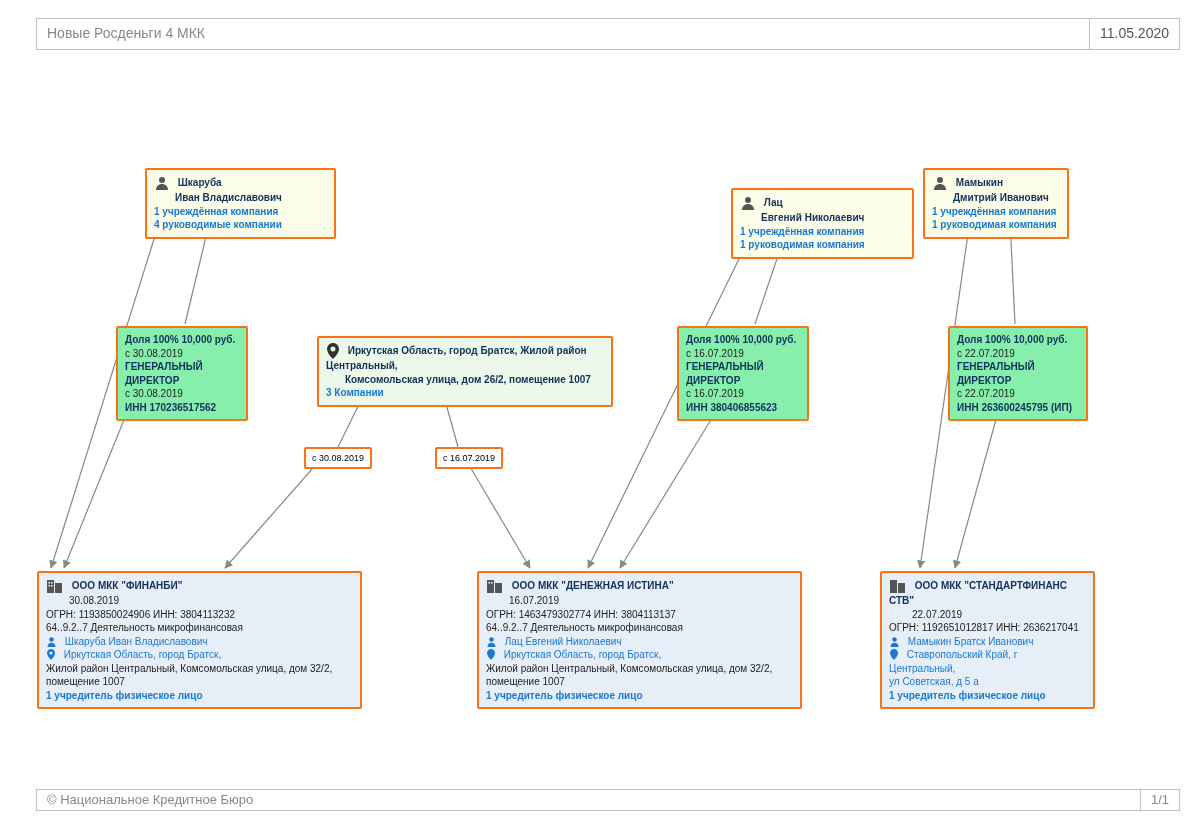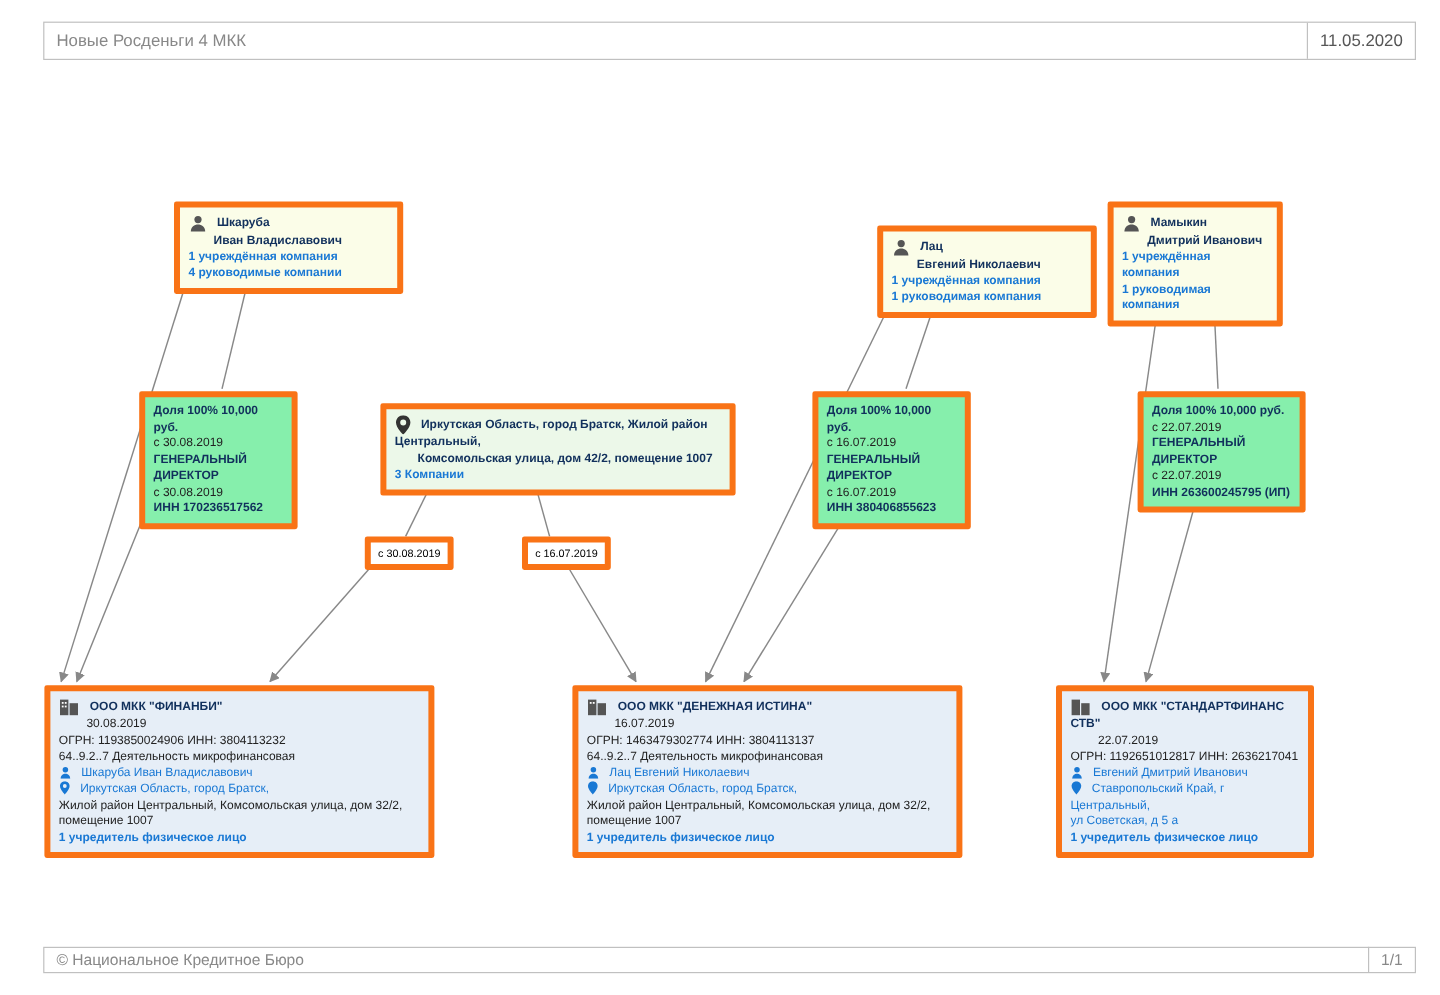--- a/index.html
+++ b/index.html
@@ -5,21 +5,21 @@
   * { box-sizing: border-box; }
   html, body { margin: 0; padding: 0; font-family: Arial, Helvetica, sans-serif; background: #fff; }
   #page { position: relative; width: 1200px; height: 829px; }
   .header-bar { position: absolute; top: 18px; left: 36px; right: 20px; height: 32px; border: 1px solid #c0c0c0; display: flex; }
   .header-title { flex: 1; padding: 6px 10px; color: #888; font-size: 14px; }
   .header-date-box { border-left: 1px solid #c0c0c0; padding: 6px 10px; color: #555; font-size: 14px; }
   .footer-bar { position: absolute; bottom: 18px; left: 36px; right: 20px; height: 22px; border: 1px solid #c0c0c0; display: flex; align-items: flex-end; }
   .footer-text { flex: 1; padding: 3px 10px; color: #888; font-size: 13px; }
   .footer-page-box { border-left: 1px solid #c0c0c0; padding: 3px 10px; color: #888; font-size: 13px; }
 
-  .node { position: absolute; background: #fff; border: 5px solid #f97316; border-radius: 2px; padding: 5px 7px; font-size: 10px; line-height: 1.35; }
+  .node { position: absolute; background: #fff; border: 2px solid #f97316; border-radius: 2px; padding: 5px 7px; font-size: 10px; line-height: 1.35; }
   .node.person { background: #fbfde8; }
   .node.location { background: #ecf8e9; }
   .node.company { background: #e6eef7; }
   .node.rel { background: #86efac; }
   .node.edge-label { background: #fff; padding: 3px 6px; font-size: 9px; white-space: nowrap; }
 
   .bold-dark { color: #11305c; font-weight: 700; }
   .plain-dark { color: #222; }
   .link { color: #1978d4; font-weight: 700; cursor: pointer; }
   .link-thin { color: #1978d4; cursor: pointer; }
@@ -125,21 +125,21 @@
   </div>
 
   <div class="node location" style="left:317px; top:336px; width:296px;">
     <div>
       <span class="icon">
         <svg width="14" height="16">
             <path d="M7 0C3.7 0 1 2.7 1 6c0 4.5 6 10 6 10s6-5.5 6-10c0-3.3-2.7-6-6-6zm0 8.5A2.5 2.5 0 1 1 7 3.5a2.5 2.5 0 0 1 0 5z" fill="#333"></path>
           </svg>
       </span>
       <span class="bold-dark">Иркутская Область, город Братск, Жилой район Центральный,</span><br>
-      <span class="bold-dark" style="margin-left:19px">Комсомольская улица, дом 42/2, помещение 1007</span>
+      <span class="bold-dark" style="margin-left:19px">Комсомольская улица, дом 26/2, помещение 1007</span>
     </div>
     <div class="link">3 Компании</div>
   </div>
 
   <div class="node rel" style="left:677px; top:326px; width:132px;">
     <div class="bold-dark">Доля 100%  10,000 руб.</div>
     <div class="plain-dark">с 16.07.2019</div>
     <div class="bold-dark">ГЕНЕРАЛЬНЫЙ ДИРЕКТОР</div>
     <div class="plain-dark">с 16.07.2019</div>
     <div class="bold-dark">ИНН 380406855623</div>
@@ -242,21 +242,21 @@
     </div>
     <div class="plain-dark" style="margin-left:23px">22.07.2019</div>
     <div class="plain-dark">ОГРН: 1192651012817    ИНН: 2636217041</div>
     <div>
       <span class="icon">
         <svg width="11" height="11">
             <circle cx="5.5" cy="3.5" r="2.3" fill="#1978d4"></circle>
             <path d="M1.5 11c0-3 2-4.3 4-4.3s4 1.3 4 4.3" fill="#1978d4"></path>
           </svg>
       </span>
-      <span class="link-thin">Евгений Дмитрий Иванович</span>
+      <span class="link-thin">Мамыкин Братск Иванович</span>
     </div>
     <div>
       <span class="icon">
         <svg width="10" height="12">
             <path d="M5 0C2.8 0 1 1.8 1 4c0 3 4 7 4 7s4-4 4-7c0-2.2-1.8-4-4-4z" fill="#1978d4"></path>
           </svg>
       </span>
       <span class="link-thin">Ставропольский Край, г Центральный,</span>
     </div>
     <div class="link-thin">ул Советская, д 5 а</div>

